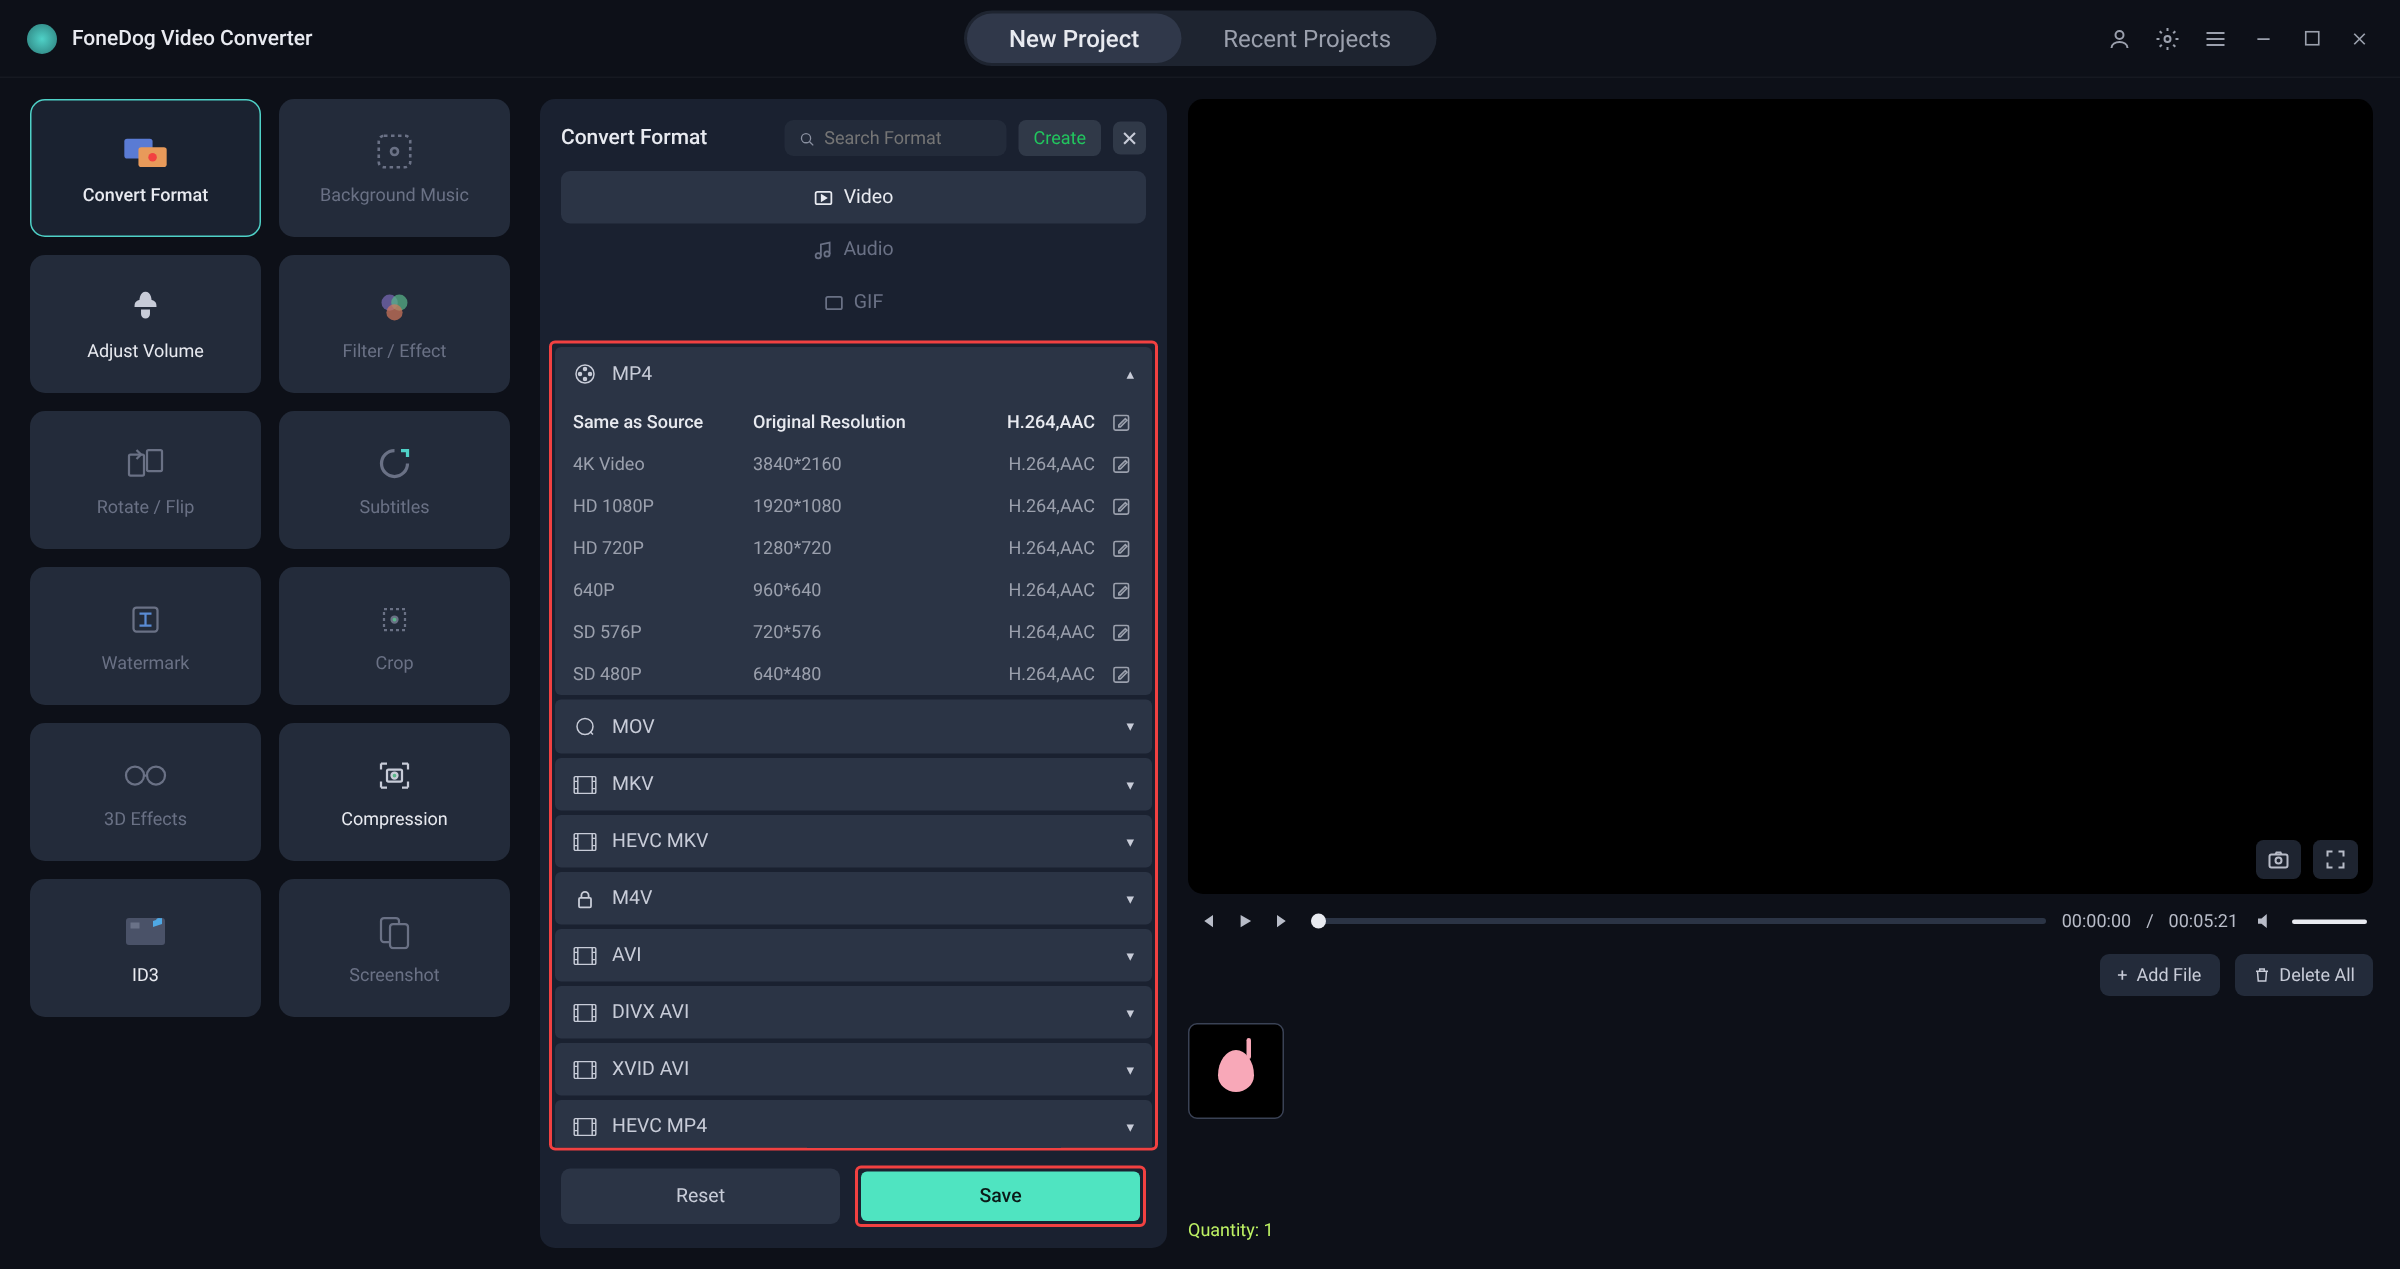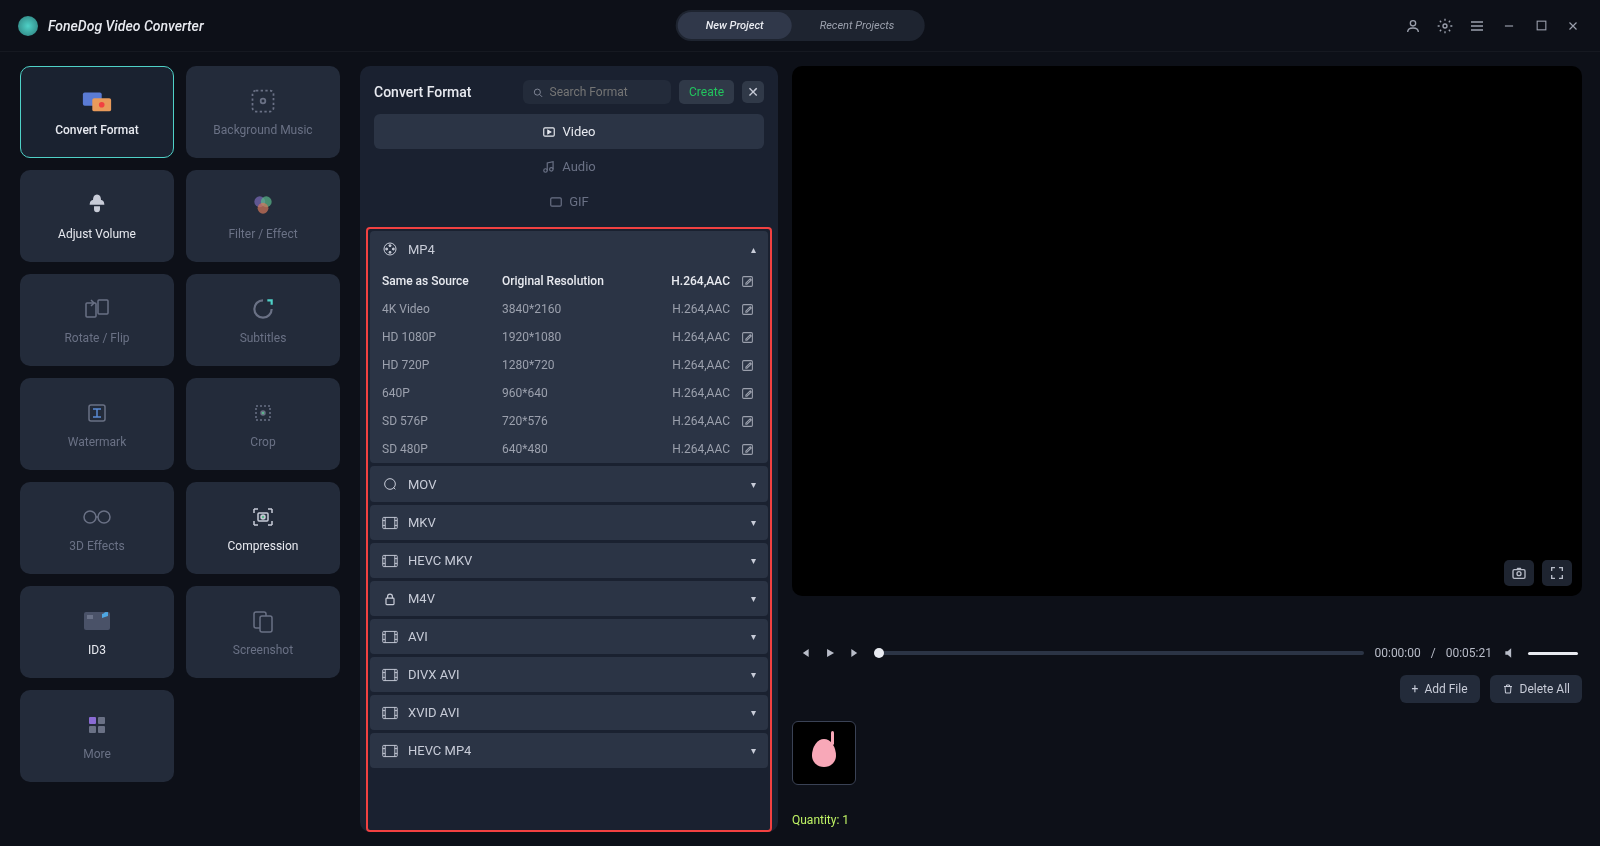--- a/index.html
+++ b/index.html
@@ -1,21 +1,21 @@
 <!DOCTYPE html>
 <html><head>
 <meta charset="utf-8">
 <style>
 * { margin: 0; padding: 0; box-sizing: border-box; font-family: -apple-system, BlinkMacSystemFont, "Segoe UI", Roboto, sans-serif; }
 body { background: #0d1018; color: #b8bcc8; width: 1600px; height: 846px; overflow: hidden; position: relative; }
-.titlebar { height: 52px; display: flex; align-items: center; padding: 0 18px; border-bottom: 1px solid rgba(255,255,255,0.04); font-style: italic; }
+.titlebar { height: 52px; display: flex; align-items: center; padding: 0 18px; border-bottom: 1px solid rgba(255,255,255,0.04); }
 .titlebar .logo { width: 20px; height: 20px; border-radius: 50%; background: radial-gradient(circle, #4fd1c7 0%, #2b7a78 100%); margin-right: 10px; display: inline-block; }
 .titlebar .app-title { color: #e8eaf0; font-size: 14px; font-weight: 500; }
 .titlebar .tabs { position: absolute; left: 50%; transform: translateX(-50%); display: flex; background: #1e2430; border-radius: 20px; padding: 2px; }
-.titlebar .tab { padding: 7px 28px; border-radius: 18px; font-size: 11px; cursor: pointer; color: #9ba0ad; }
+.titlebar .tab { padding: 7px 28px; border-radius: 18px; font-size: 16px; cursor: pointer; color: #9ba0ad; }
 .titlebar .tab.active { background: #30384a; color: #e8eaf0; font-weight: 500; }
 .titlebar .win-controls { margin-left: auto; display: flex; gap: 14px; align-items: center; }
 .titlebar .win-controls > span { width: 18px; height: 18px; display: flex; align-items: center; justify-content: center; cursor: pointer; color: #9ba0ad; }
 .main { display: flex; height: calc(100% - 52px); }
 .sidebar { width: 360px; padding: 14px 20px; overflow-y: auto; }
 .tile-grid { display: grid; grid-template-columns: 1fr 1fr; gap: 12px; }
 .tile { background: #232b3a; border-radius: 10px; height: 92px; display: flex; flex-direction: column; align-items: center; justify-content: center; gap: 8px; cursor: pointer; border: 1px solid transparent; }
 .tile.active { border: 1px solid #4fd1c7; background: #1a2230; }
 .tile.bright .tile-label { color: #e8eaf0; }
 .tile .tile-icon { width: 32px; height: 28px; display: flex; align-items: center; justify-content: center; color: #6a7185; }
@@ -46,21 +46,21 @@
 .fmt-row .c3 { width: 70px; text-align: right; }
 .fmt-row .edit-ic { width: 18px; margin-left: 8px; display: flex; align-items: center; justify-content: center; color: #9ba0ad; }
 .panel-footer { display: flex; gap: 10px; padding: 10px 14px 14px 14px; align-items: center; }
 .btn-reset { flex: 1; background: #2b3445; border-radius: 6px; padding: 11px 0; text-align: center; font-size: 13px; cursor: pointer; color: #c8ccd8; }
 .save-wrap { flex: 1; border: 2px solid #f24141; border-radius: 4px; padding: 2px; }
 .btn-save { background: #4fe4c1; color: #0b1a18; border-radius: 4px; padding: 9px 0; text-align: center; font-size: 13px; font-weight: 500; cursor: pointer; }
 .right { flex: 1; padding: 14px 18px 14px 14px; display: flex; flex-direction: column; }
 .preview { background: #000; border-radius: 10px; flex: 0 0 530px; position: relative; }
 .preview-actions { position: absolute; right: 10px; bottom: 10px; display: flex; gap: 8px; }
 .preview-actions .pab { width: 30px; height: 26px; background: #1e2430; border-radius: 5px; display: flex; align-items: center; justify-content: center; cursor: pointer; color: #b8bcc8; }
-.player-bar { display: flex; align-items: center; gap: 10px; padding: 10px 4px; font-size: 12px; color: #b8bcc8; margin-top: 39px; }
+.player-bar { display: flex; align-items: center; gap: 10px; padding: 10px 4px; font-size: 12px; color: #b8bcc8; }
 .player-bar .pbtn { width: 16px; height: 16px; display: flex; align-items: center; justify-content: center; cursor: pointer; }
 .progress { flex: 1; height: 4px; background: #2b3445; border-radius: 2px; position: relative; }
 .progress .knob { width: 10px; height: 10px; background: #e8eaf0; border-radius: 50%; position: absolute; left: 0; top: -3px; }
 .vol-bar { width: 50px; height: 3px; background: #e8eaf0; border-radius: 2px; }
 .file-actions { display: flex; justify-content: flex-end; gap: 10px; padding: 4px 0 12px 0; }
 .fa-btn { background: #232b3a; border-radius: 6px; padding: 7px 12px; font-size: 12px; cursor: pointer; display: flex; align-items: center; gap: 6px; color: #c8ccd8; }
 .thumbs { display: flex; gap: 14px; padding-top: 6px; }
 .thumb-item { display: flex; flex-direction: column; align-items: flex-start; gap: 10px; }
 .thumb { width: 64px; height: 64px; background: #000; border: 1px solid #3a4255; border-radius: 6px; display: flex; align-items: center; justify-content: center; }
 .thumb .note { width: 24px; height: 28px; background: #f8a8b8; border-radius: 50% 50% 50% 50% / 60% 60% 40% 40%; position: relative; }
@@ -226,31 +226,20 @@
         </div>
         <div class="tile">
           <div class="tile-icon">
             <svg width="26" height="24" viewBox="0 0 26 24" fill="none" stroke="currentColor" stroke-width="1.5">
               <rect x="4" y="3" width="12" height="16" rx="2"></rect>
               <rect x="10" y="7" width="12" height="16" rx="2" fill="#232b3a"></rect>
             </svg>
           </div>
           <div class="tile-label">Screenshot</div>
         </div>
-        <div class="tile more">
-          <div class="tile-icon">
-            <svg width="24" height="24" viewBox="0 0 24 24" fill="currentColor">
-              <rect x="4" y="4" width="7" height="7" rx="1" fill="#8a6bd4"></rect>
-              <rect x="13" y="4" width="7" height="7" rx="1"></rect>
-              <rect x="4" y="13" width="7" height="7" rx="1"></rect>
-              <rect x="13" y="13" width="7" height="7" rx="1"></rect>
-            </svg>
-          </div>
-          <div class="tile-label">More</div>
-        </div>
       </div>
   </div>
 
   <div class="panel">
     <div class="panel-head">
       <div class="panel-title">Convert Format</div>
       <div class="search-box">
         <svg width="12" height="12" viewBox="0 0 24 24" fill="none" stroke="#8a90a0" stroke-width="2">
             <circle cx="10" cy="10" r="7"></circle>
             <path d="m21 21-5.5-5.5"></path>
@@ -448,20 +437,26 @@
           <div class="fmt-header">
             <svg width="16" height="14" viewBox="0 0 20 16" fill="none" stroke="currentColor" stroke-width="1.2">
               <rect x="1" y="1" width="18" height="14" rx="1"></rect>
               <path d="M4 1v14M16 1v14M1 5h3M1 11h3M16 5h3M16 11h3"></path>
             </svg>
             <span>HEVC MP4</span>
             <span class="chev">▾</span>
           </div>
         </div>
       </div>
+    <div class="panel-footer">
+      <div class="btn-reset">Reset</div>
+      <div class="save-wrap">
+          <div class="btn-save">Save</div>
+        </div>
+    </div>
   </div>
 
   <div class="right">
     <div class="preview">
       <div class="preview-actions">
         <div class="pab">
             <svg width="16" height="16" viewBox="0 0 24 24" fill="none" stroke="currentColor" stroke-width="2">
               <rect x="3" y="7" width="18" height="13" rx="2"></rect>
               <circle cx="12" cy="13" r="3"></circle>
               <path d="M9 7l1-2h4l1 2"></path>

